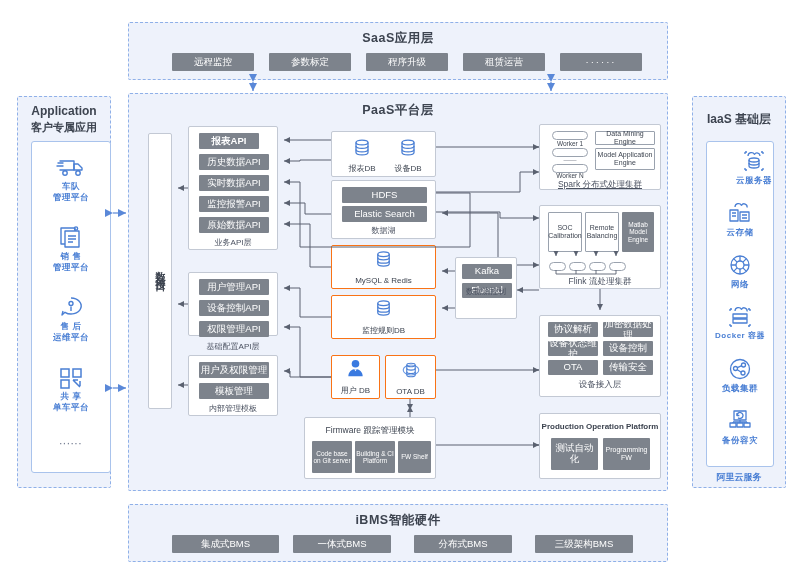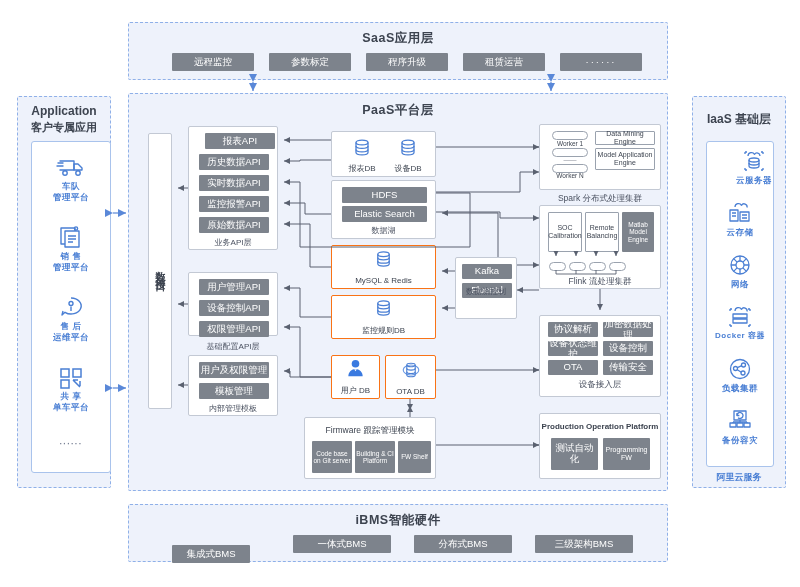--- a/index.html
+++ b/index.html
@@ -109,21 +109,21 @@
     <div class="layer-title" style="top:7px;">SaaS应用层</div>
     <div class="abs chip" style="left:43px;top:30px;width:82px;height:18px;">远程监控</div>
     <div class="abs chip" style="left:140px;top:30px;width:82px;height:18px;">参数标定</div>
     <div class="abs chip" style="left:237px;top:30px;width:82px;height:18px;">程序升级</div>
     <div class="abs chip" style="left:334px;top:30px;width:82px;height:18px;">租赁运营</div>
     <div class="abs chip dots" style="left:431px;top:30px;width:82px;height:18px;">······</div>
   </div>
 
   <div class="abs layer" style="left:128px;top:504px;width:540px;height:58px;">
     <div class="layer-title" style="top:7px;">iBMS智能硬件</div>
-    <div class="abs chip" style="left:43px;top:40px;width:78px;height:18px;">集成式BMS</div>
+    <div class="abs chip" style="left:43px;top:30px;width:107px;height:18px;">集成式BMS</div>
     <div class="abs chip" style="left:164px;top:30px;width:98px;height:18px;">一体式BMS</div>
     <div class="abs chip" style="left:285px;top:30px;width:98px;height:18px;">分布式BMS</div>
     <div class="abs chip" style="left:406px;top:30px;width:98px;height:18px;">三级架构BMS</div>
   </div>
 
   <div class="abs layer" style="left:17px;top:96px;width:94px;height:392px;">
     <div class="side-head" style="top:7px;font-size:12px;">Application</div>
     <div class="side-head" style="top:23px;font-size:11px;">客户专属应用</div>
 
     <div class="abs blue-panel" style="left:13px;top:44px;width:80px;height:332px;">
@@ -288,21 +288,21 @@
 
   <div class="abs layer" style="left:128px;top:93px;width:540px;height:398px;">
     <div class="layer-title" style="top:8px;">PaaS平台层</div>
   </div>
 
   <div class="abs vbar" style="left:148px;top:133px;width:24px;height:276px;">
     <span>数据接口</span>
   </div>
 
   <div class="abs panel" style="left:188px;top:126px;width:90px;height:124px;">
-    <div class="abs chip" style="left:16px;top:6px;width:70px;height:16px;">报表API</div>
+    <div class="abs chip" style="left:10px;top:6px;width:60px;height:16px;font-weight:bold;">报表API</div>
     <div class="abs chip" style="left:10px;top:27px;width:70px;height:16px;">历史数据API</div>
     <div class="abs chip" style="left:10px;top:48px;width:70px;height:16px;">实时数据API</div>
     <div class="abs chip" style="left:10px;top:69px;width:70px;height:16px;">监控报警API</div>
     <div class="abs chip" style="left:10px;top:90px;width:70px;height:16px;">原始数据API</div>
     <div class="panel-label" style="top:110px;">业务API层</div>
   </div>
 
   <div class="abs panel" style="left:188px;top:272px;width:90px;height:64px;">
     <div class="abs chip" style="left:10px;top:6px;width:70px;height:16px;">用户管理API</div>
     <div class="abs chip" style="left:10px;top:27px;width:70px;height:16px;">设备控制API</div>
@@ -419,21 +419,21 @@
 
   <div class="abs panel" style="left:539px;top:124px;width:122px;height:66px;">
     <div class="abs pill" style="left:12px;top:6px;width:36px;height:9px;"></div>
     <div class="abs wkcap" style="left:12px;top:15px;width:36px;">Worker 1</div>
     <div class="abs pill" style="left:12px;top:23px;width:36px;height:9px;"></div>
     <div class="abs wkcap" style="left:12px;top:31px;width:36px;color:#8a8f99;">——</div>
     <div class="abs pill" style="left:12px;top:39px;width:36px;height:9px;"></div>
     <div class="abs wkcap" style="left:12px;top:47px;width:36px;">Worker N</div>
     <div class="abs ebox" style="left:55px;top:6px;width:60px;height:14px;">Data Mining Engine</div>
     <div class="abs ebox" style="left:55px;top:23px;width:60px;height:22px;">Model Application Engine</div>
-    <div class="panel-label" style="top:68px;font-size:8.5px;">Spark 分布式处理集群</div>
+    <div class="panel-label" style="top:54px;font-size:8.5px;text-decoration:underline;">Spark 分布式处理集群</div>
   </div>
 
   <div class="abs panel" style="left:539px;top:205px;width:122px;height:84px;">
     <div class="abs ebox" style="left:8px;top:6px;width:34px;height:40px;">SOC Calibration</div>
     <div class="abs ebox" style="left:45px;top:6px;width:34px;height:40px;">Remote Balancing</div>
     <div class="abs chip" style="left:82px;top:6px;width:32px;height:40px;font-size:6.5px;">Matlab Model Engine</div>
     <div class="abs pill" style="left:9px;top:56px;width:17px;height:9px;"></div>
     <div class="abs pill" style="left:29px;top:56px;width:17px;height:9px;"></div>
     <div class="abs pill" style="left:49px;top:56px;width:17px;height:9px;"></div>
     <div class="abs pill" style="left:69px;top:56px;width:17px;height:9px;"></div>

